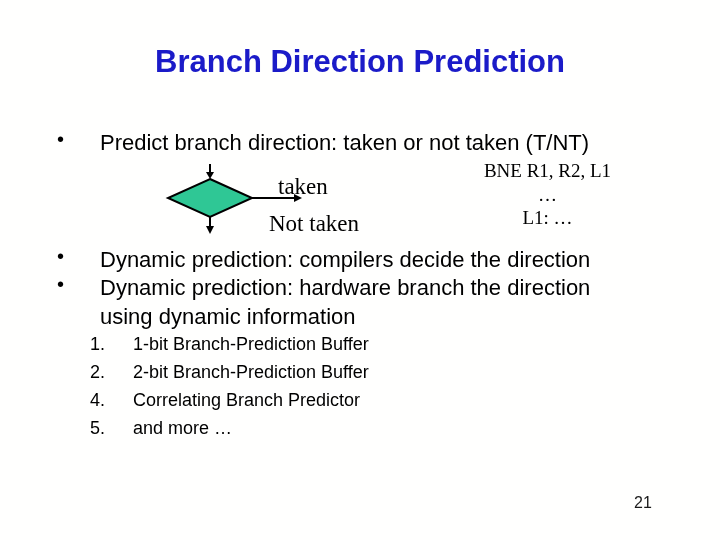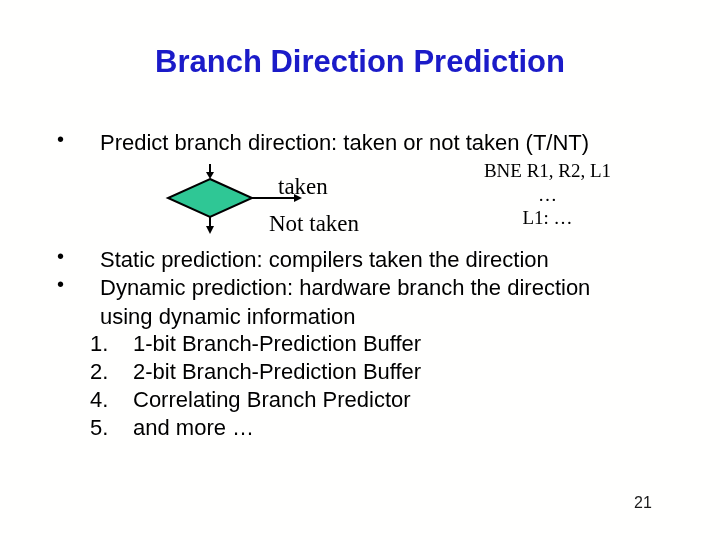--- a/index.html
+++ b/index.html
@@ -76,21 +76,21 @@
     font-family: "Liberation Serif", "DejaVu Serif", serif;
     font-size: 19px;
     line-height: 23.5px;
   }
   .code-line { white-space: nowrap; }
 
   .numbered-list {
     position: absolute;
     left: 90px;
     top: 330px;
-    font-size: 22px;
+    font-size: 18px;
     line-height: 28px;
   }
   .num-row { white-space: nowrap; }
   .num-label {
     display: inline-block;
     width: 43px;
   }
   .page-number {
     position: absolute;
     left: 634px;
@@ -129,21 +129,21 @@
   <span class="serif-label not-taken-label">Not taken</span>
 
   <div class="code-block">
     <div class="code-line">BNE R1, R2, L1</div>
     <div class="code-line">…</div>
     <div class="code-line">L1: …</div>
   </div>
 
   <div class="bullet-row b2">
     <span class="bullet-marker">•</span>
-    <span class="bullet-text">Static prediction: compilers taken the direction</span>
+    <span class="bullet-text">Dynamic prediction: compilers decide the direction</span>
   </div>
 
   <div class="bullet-row b3">
     <span class="bullet-marker">•</span>
     <span class="bullet-text">Dynamic prediction: hardware branch the direction using dynamic information</span>
   </div>
 
   <div class="numbered-list">
     <div class="num-row">
       <span class="num-label">1.</span><span>1-bit Branch-Prediction Buffer</span>

